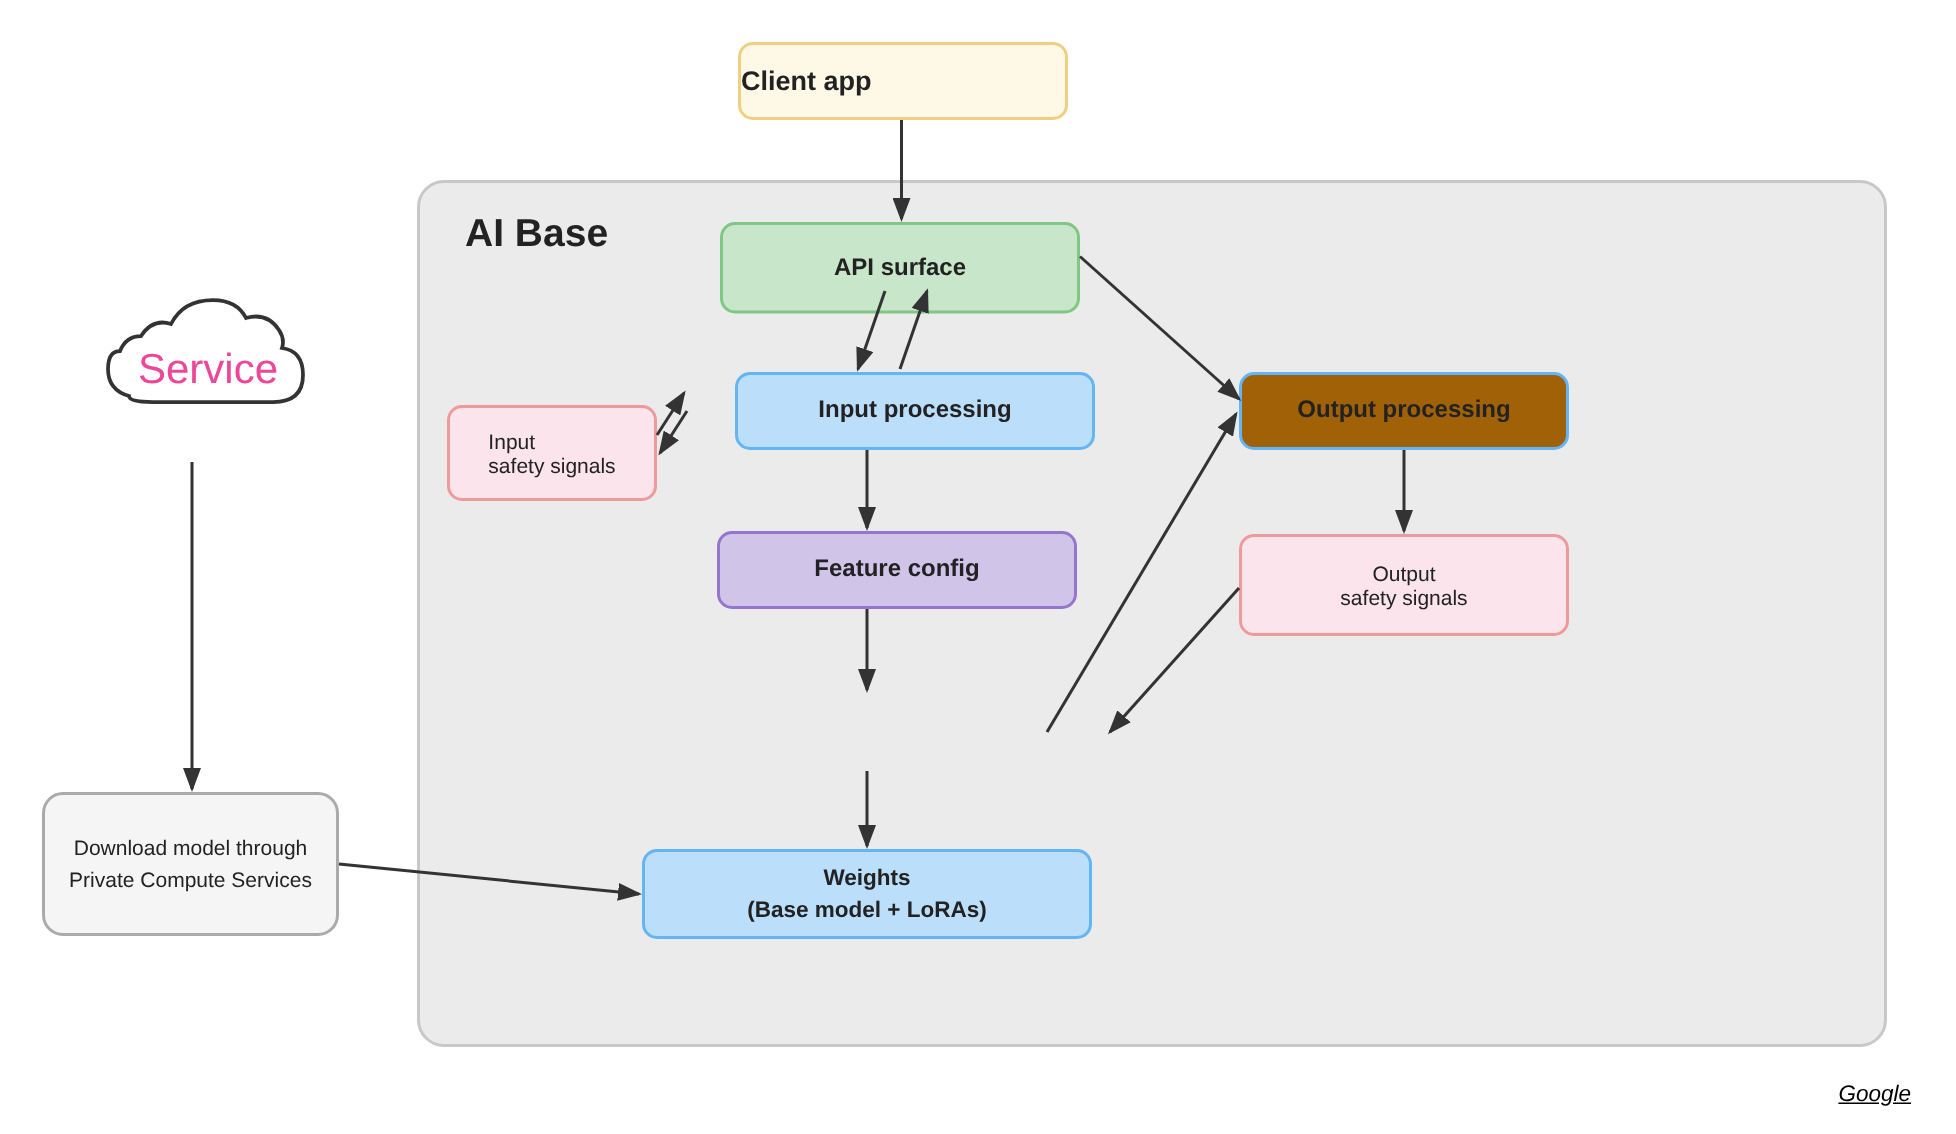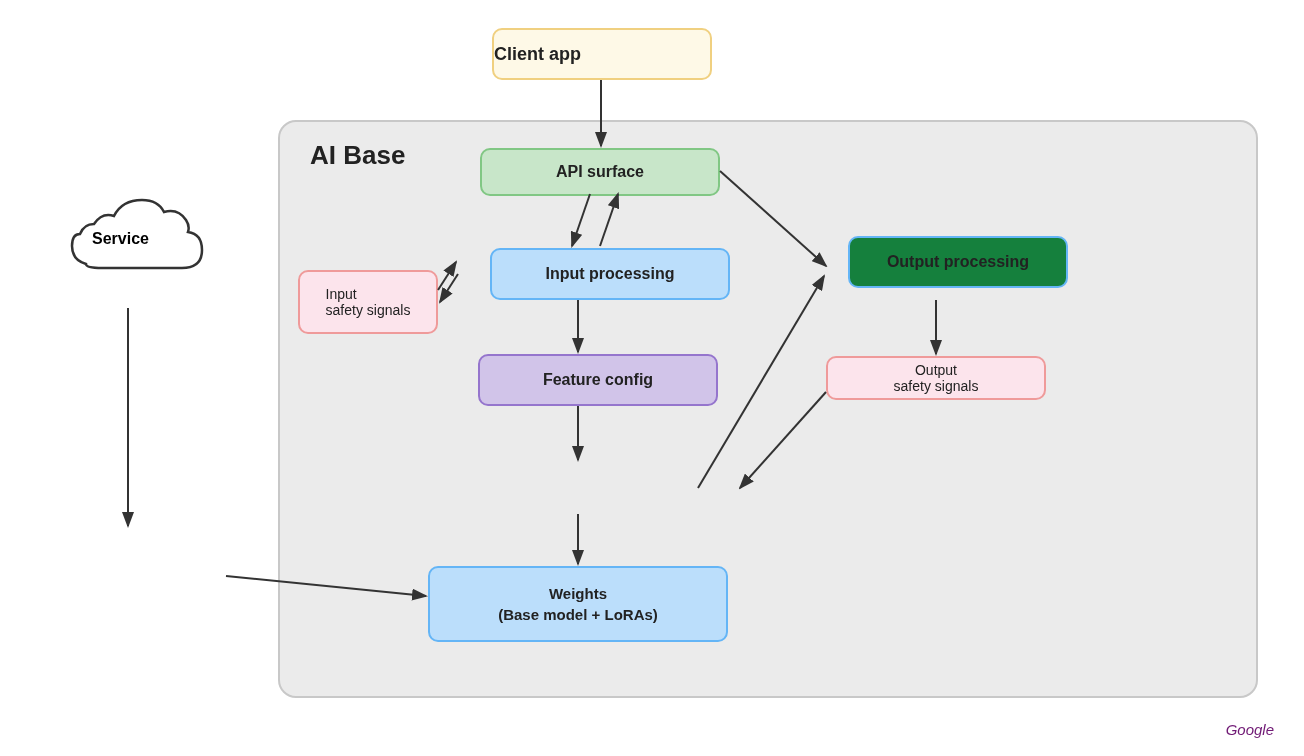--- a/index.html
+++ b/index.html
@@ -57,21 +57,21 @@
       font-weight: 800;
       color: #222;
     }
 
     
     .api-surface {
       position: absolute;
       top: 148px;
       left: 480px;
       width: 240px;
-      height: 48px;
+      height: 61px;
       background: #c8e6c9;
       border: 2px solid #81c784;
       border-radius: 10px;
       display: flex;
       align-items: center;
       justify-content: center;
       font-size: 16px;
       font-weight: 600;
       color: #222;
     }
@@ -151,61 +151,60 @@
       font-weight: 600;
       color: #222;
     }
 
     
     .weights {
       position: absolute;
       top: 566px;
       left: 428px;
       width: 300px;
-      height: 76px;
+      height: 60px;
       background: #bbdefb;
       border: 2px solid #64b5f6;
       border-radius: 10px;
       display: flex;
       align-items: center;
       justify-content: center;
       font-size: 15px;
       font-weight: 600;
       color: #222;
       text-align: center;
       flex-direction: column;
       line-height: 1.4;
     }
 
     
     .output-processing {
       position: absolute;
-      top: 236px;
+      top: 248px;
       left: 826px;
       width: 220px;
       height: 52px;
-      background: #15803d;
+      background: #a16207;
       border: 2px solid #64b5f6;
       border-radius: 10px;
       display: flex;
       align-items: center;
       justify-content: center;
       font-size: 16px;
       font-weight: 600;
       color: #222;
-      margin-left: 22px;
     }
 
     
     .output-safety {
       position: absolute;
       top: 356px;
       left: 826px;
       width: 220px;
-      height: 44px;
+      height: 68px;
       background: #fce4ec;
       border: 2px solid #ef9a9a;
       border-radius: 10px;
       display: flex;
       align-items: center;
       justify-content: center;
       font-size: 14px;
       font-weight: 500;
       color: #222;
       text-align: center;
@@ -222,23 +221,23 @@
       display: flex;
       flex-direction: column;
       align-items: center;
       justify-content: center;
     }
 
     .service-label {
       position: absolute;
       top: 230px;
       left: 92px;
-      font-size: 16px;
-      font-weight: 700;
-      color: #000000;
+      font-size: 28px;
+      font-weight: 400;
+      color: #ec4899;
     }
 
     
     .download-model {
       position: absolute;
       top: 528px;
       left: 28px;
       width: 198px;
       height: 96px;
       background: #f5f5f5;
@@ -254,22 +253,23 @@
       padding: 10px;
       line-height: 1.5;
     }
 
     
     .google-label {
       position: absolute;
       bottom: 18px;
       right: 30px;
       font-size: 15px;
-      color: #701a75;
+      color: #000000;
       font-style: italic;
+      text-decoration: underline;
     }
 
     
     .arrows-svg {
       position: absolute;
       top: 0;
       left: 0;
       width: 1304px;
       height: 756px;
       pointer-events: none;
@@ -320,20 +320,23 @@
 
   <div class="service-cloud">
     <svg width="180" height="110" viewBox="0 0 180 110">
       <path d="M140,80 Q160,80 160,62 Q160,46 146,44 Q148,38 144,32 Q136,20 122,24 Q116,12 100,12 Q80,12 72,28 Q60,24 52,36 Q42,36 38,46 Q30,46 30,58 Q30,72 44,76 Q44,80 60,80 Z" fill="white" stroke="#333" stroke-width="2.5"></path>
     </svg>
   </div>
   <div class="service-label">
     <span>Service</span>
   </div>
 
+  <div class="download-model">
+    <span>Download model through Private Compute Services</span>
+  </div>
 
   <svg class="arrows-svg">
     <defs>
       <marker id="arrowhead" markerWidth="8" markerHeight="6" refX="7" refY="3" orient="auto">
         <polygon points="0 0, 8 3, 0 6" fill="#333"></polygon>
       </marker>
       <marker id="arrowhead-up" markerWidth="8" markerHeight="6" refX="1" refY="3" orient="auto">
         <polygon points="8 0, 0 3, 8 6" fill="#333"></polygon>
       </marker>
     </defs>

